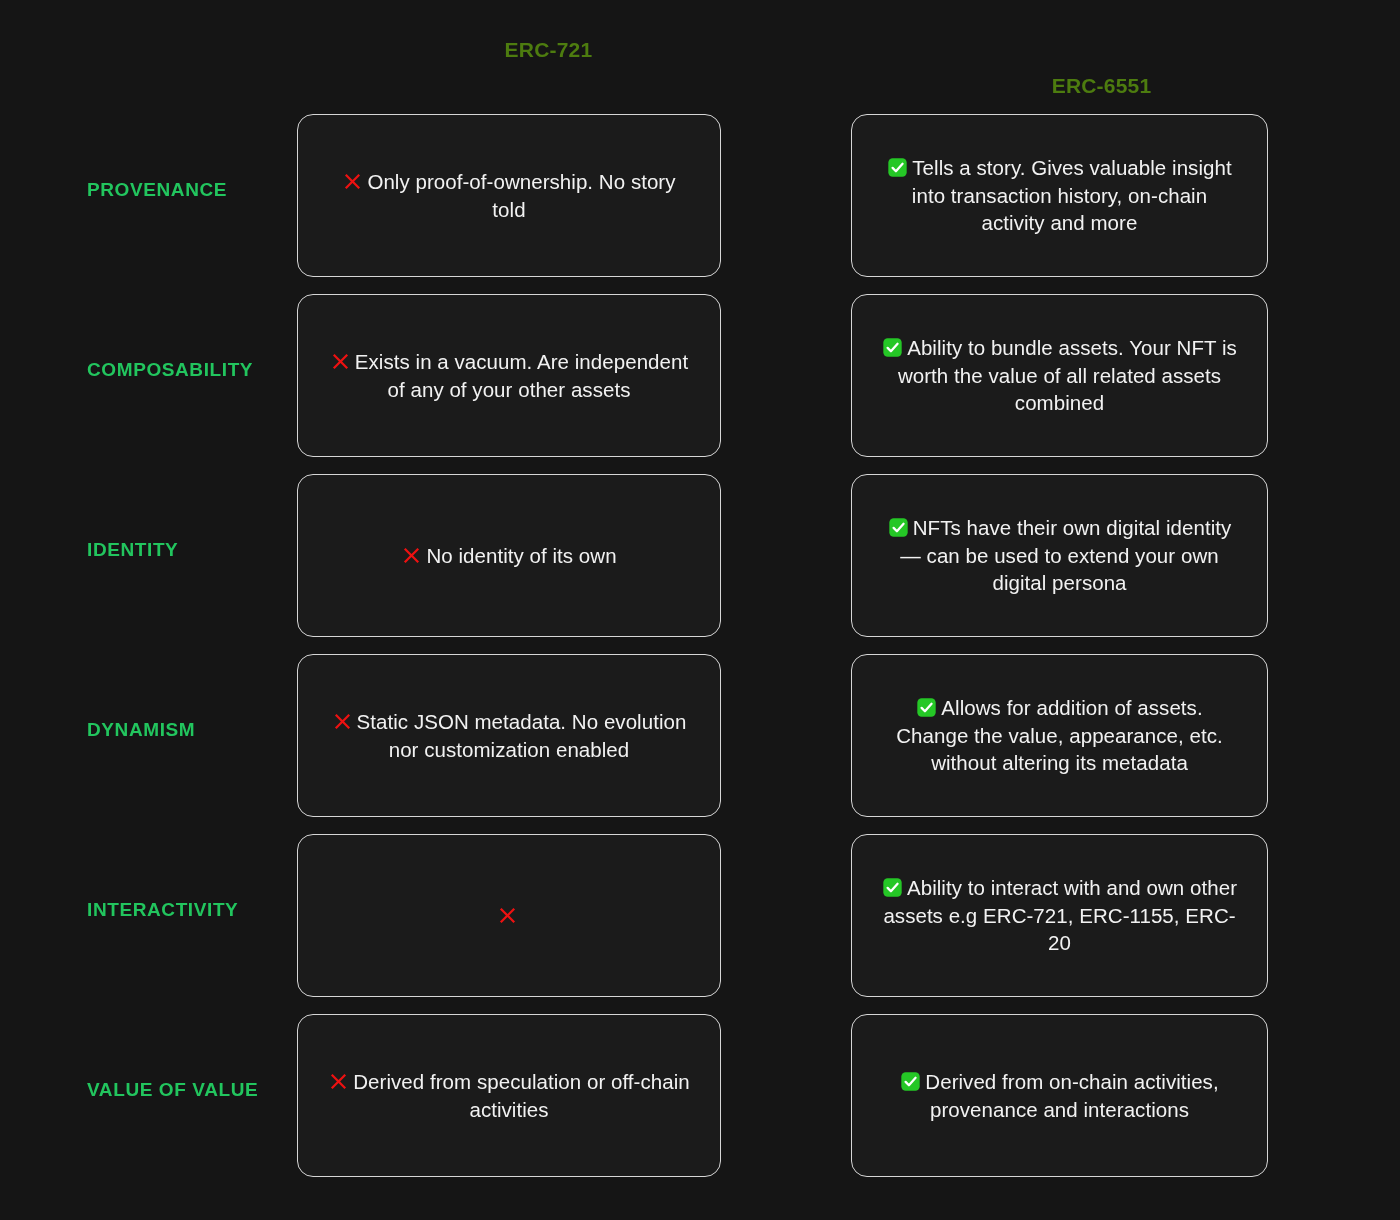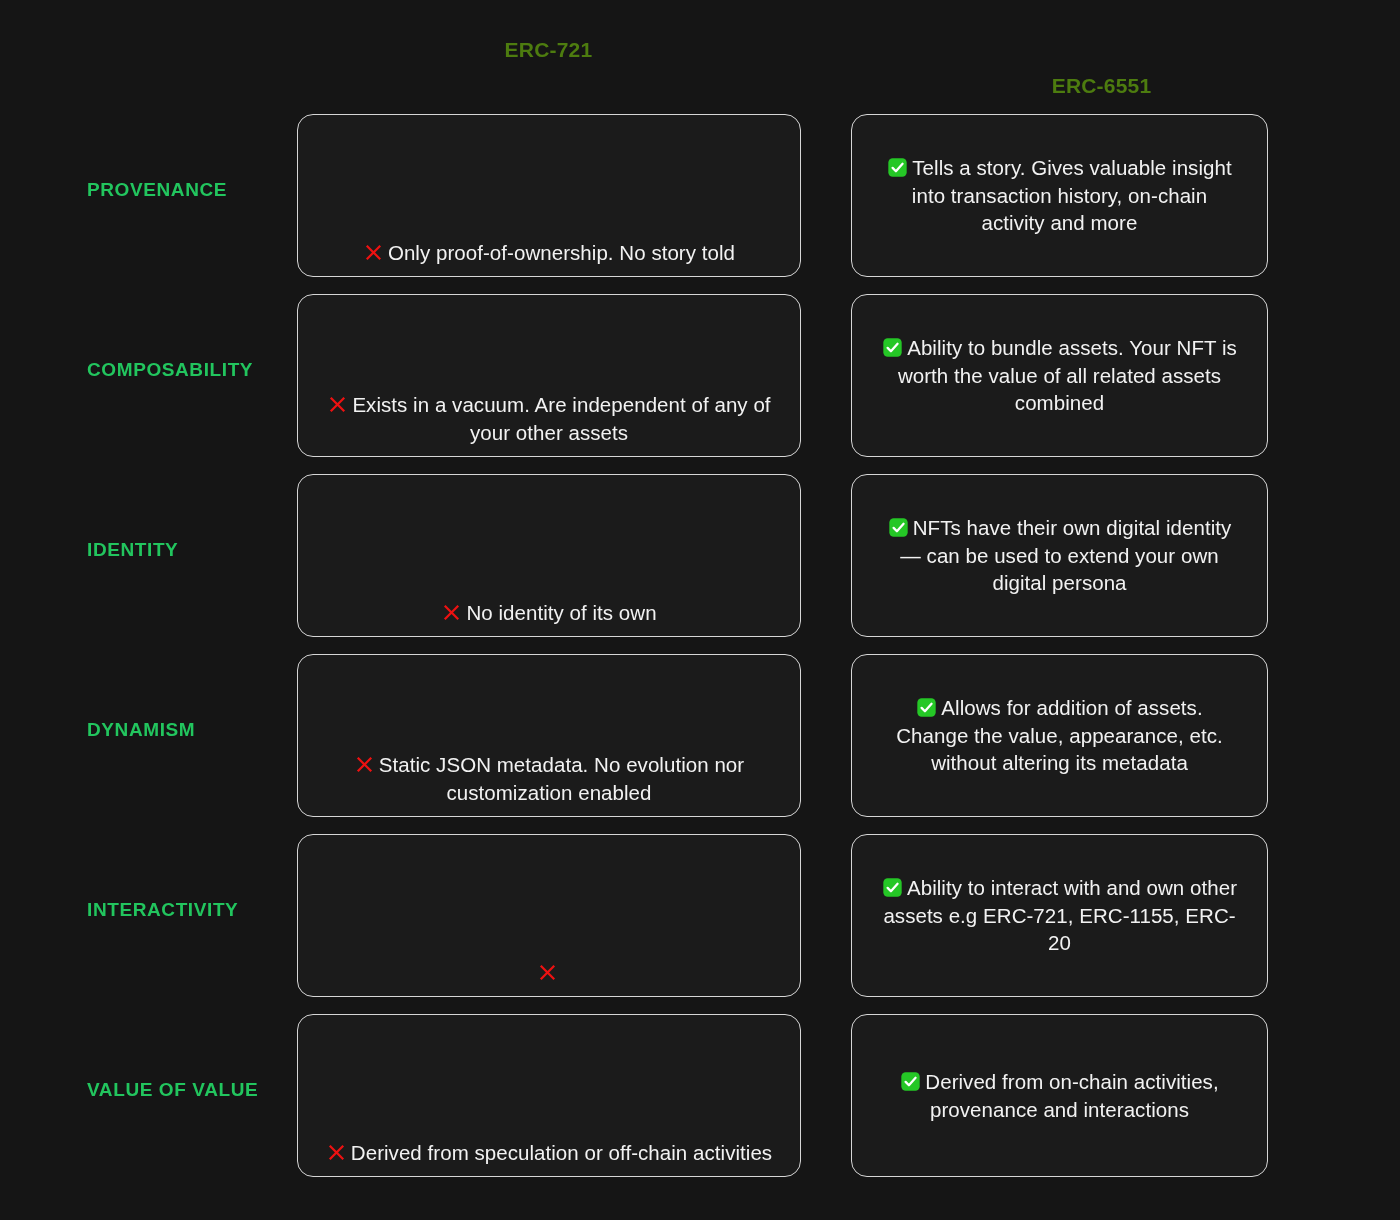--- a/index.html
+++ b/index.html
@@ -79,21 +79,21 @@
     height: 163px;
     box-sizing: border-box;
     border: 1px solid #d6d6d6;
     border-radius: 16px;
     background: #1b1b1b;
     display: flex;
     align-items: center;
     justify-content: center;
     padding: 10px 26px;
   }
-  .card.left  { left: 297px; width: 504px; align-items: flex-end; }
+  .card.left  { left: 297px; width: 424px; }
   .card.right { left: 851px; width: 417px; }
 
   .card-text {
     color: #f2f2f2;
     font-size: 20.5px;
     line-height: 1.34;
     text-align: center;
     font-family: "Liberation Sans", sans-serif;
     letter-spacing: 0.05px;
   }

